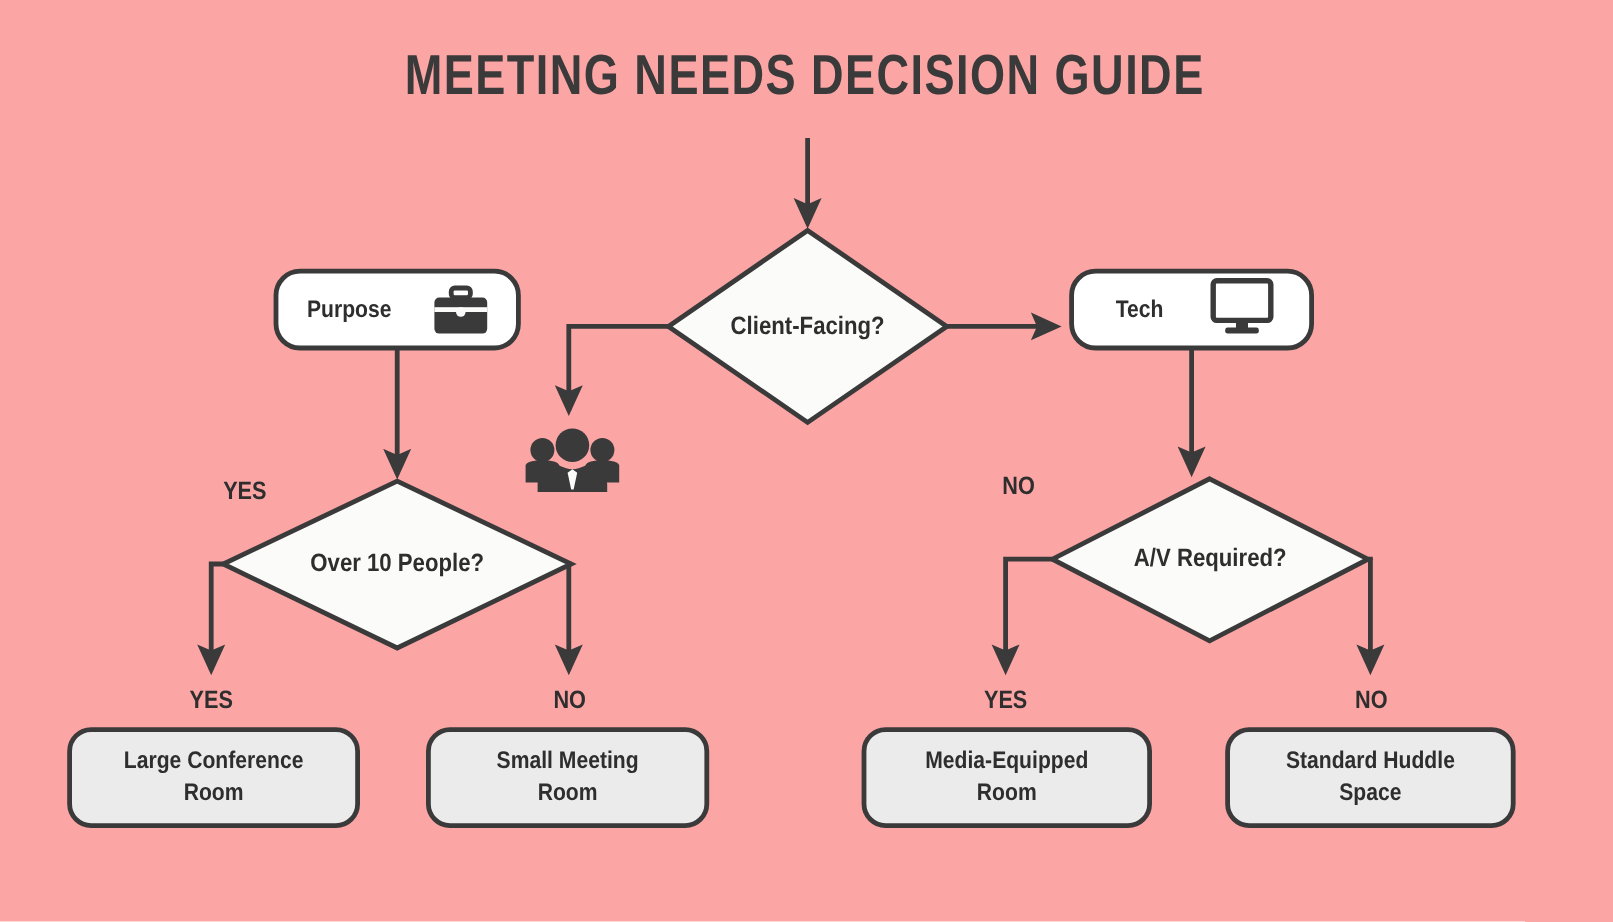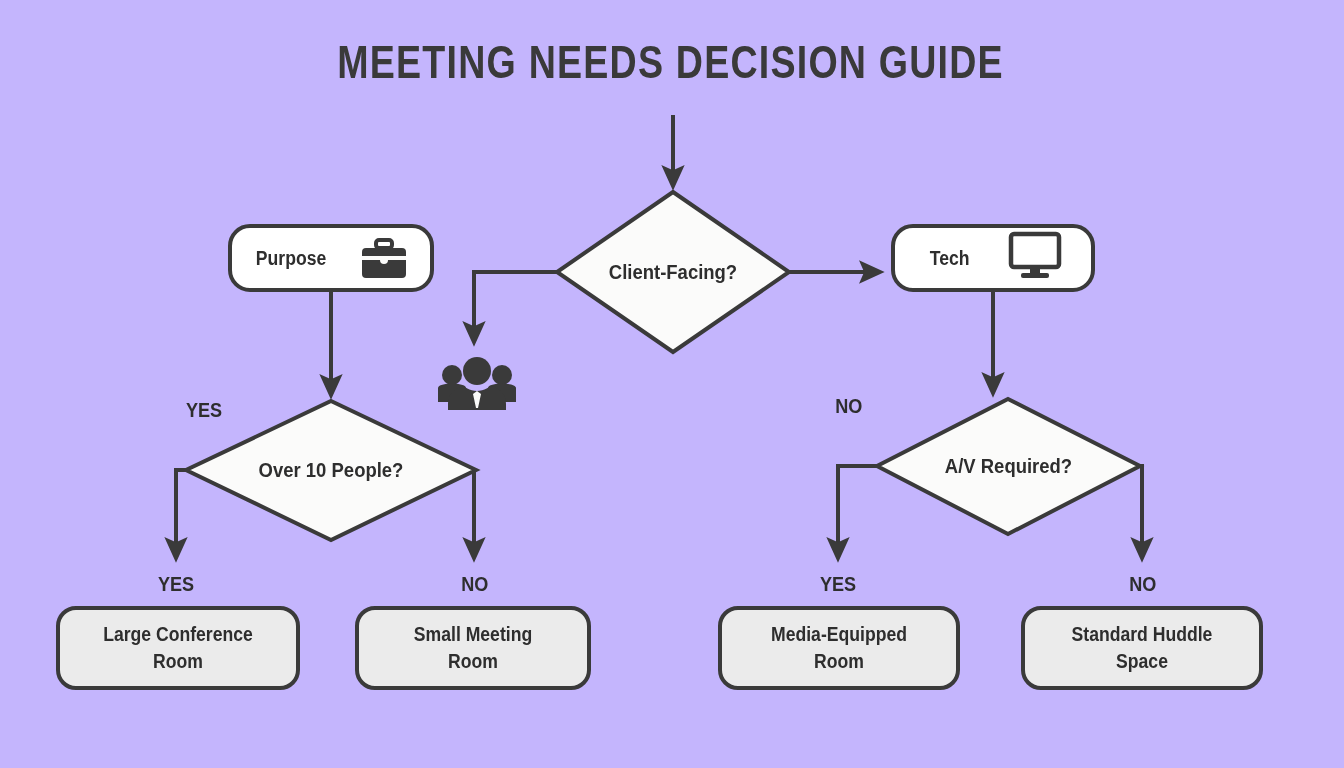--- a/index.html
+++ b/index.html
@@ -4,21 +4,21 @@
 <style>
   html, body {
     margin: 0;
     padding: 0;
     background: #ffffff;
   }
   #canvas {
     position: relative;
     width: 1344px;
     height: 768px;
-    background: #c4b5fd;
+    background: #fca5a5;
     overflow: hidden;
     font-family: "Liberation Sans", sans-serif;
     text-decoration: underline;
   }
   #svg-layer {
     position: absolute;
     top: 0; left: 0;
     width: 1344px;
     height: 768px;
   }

